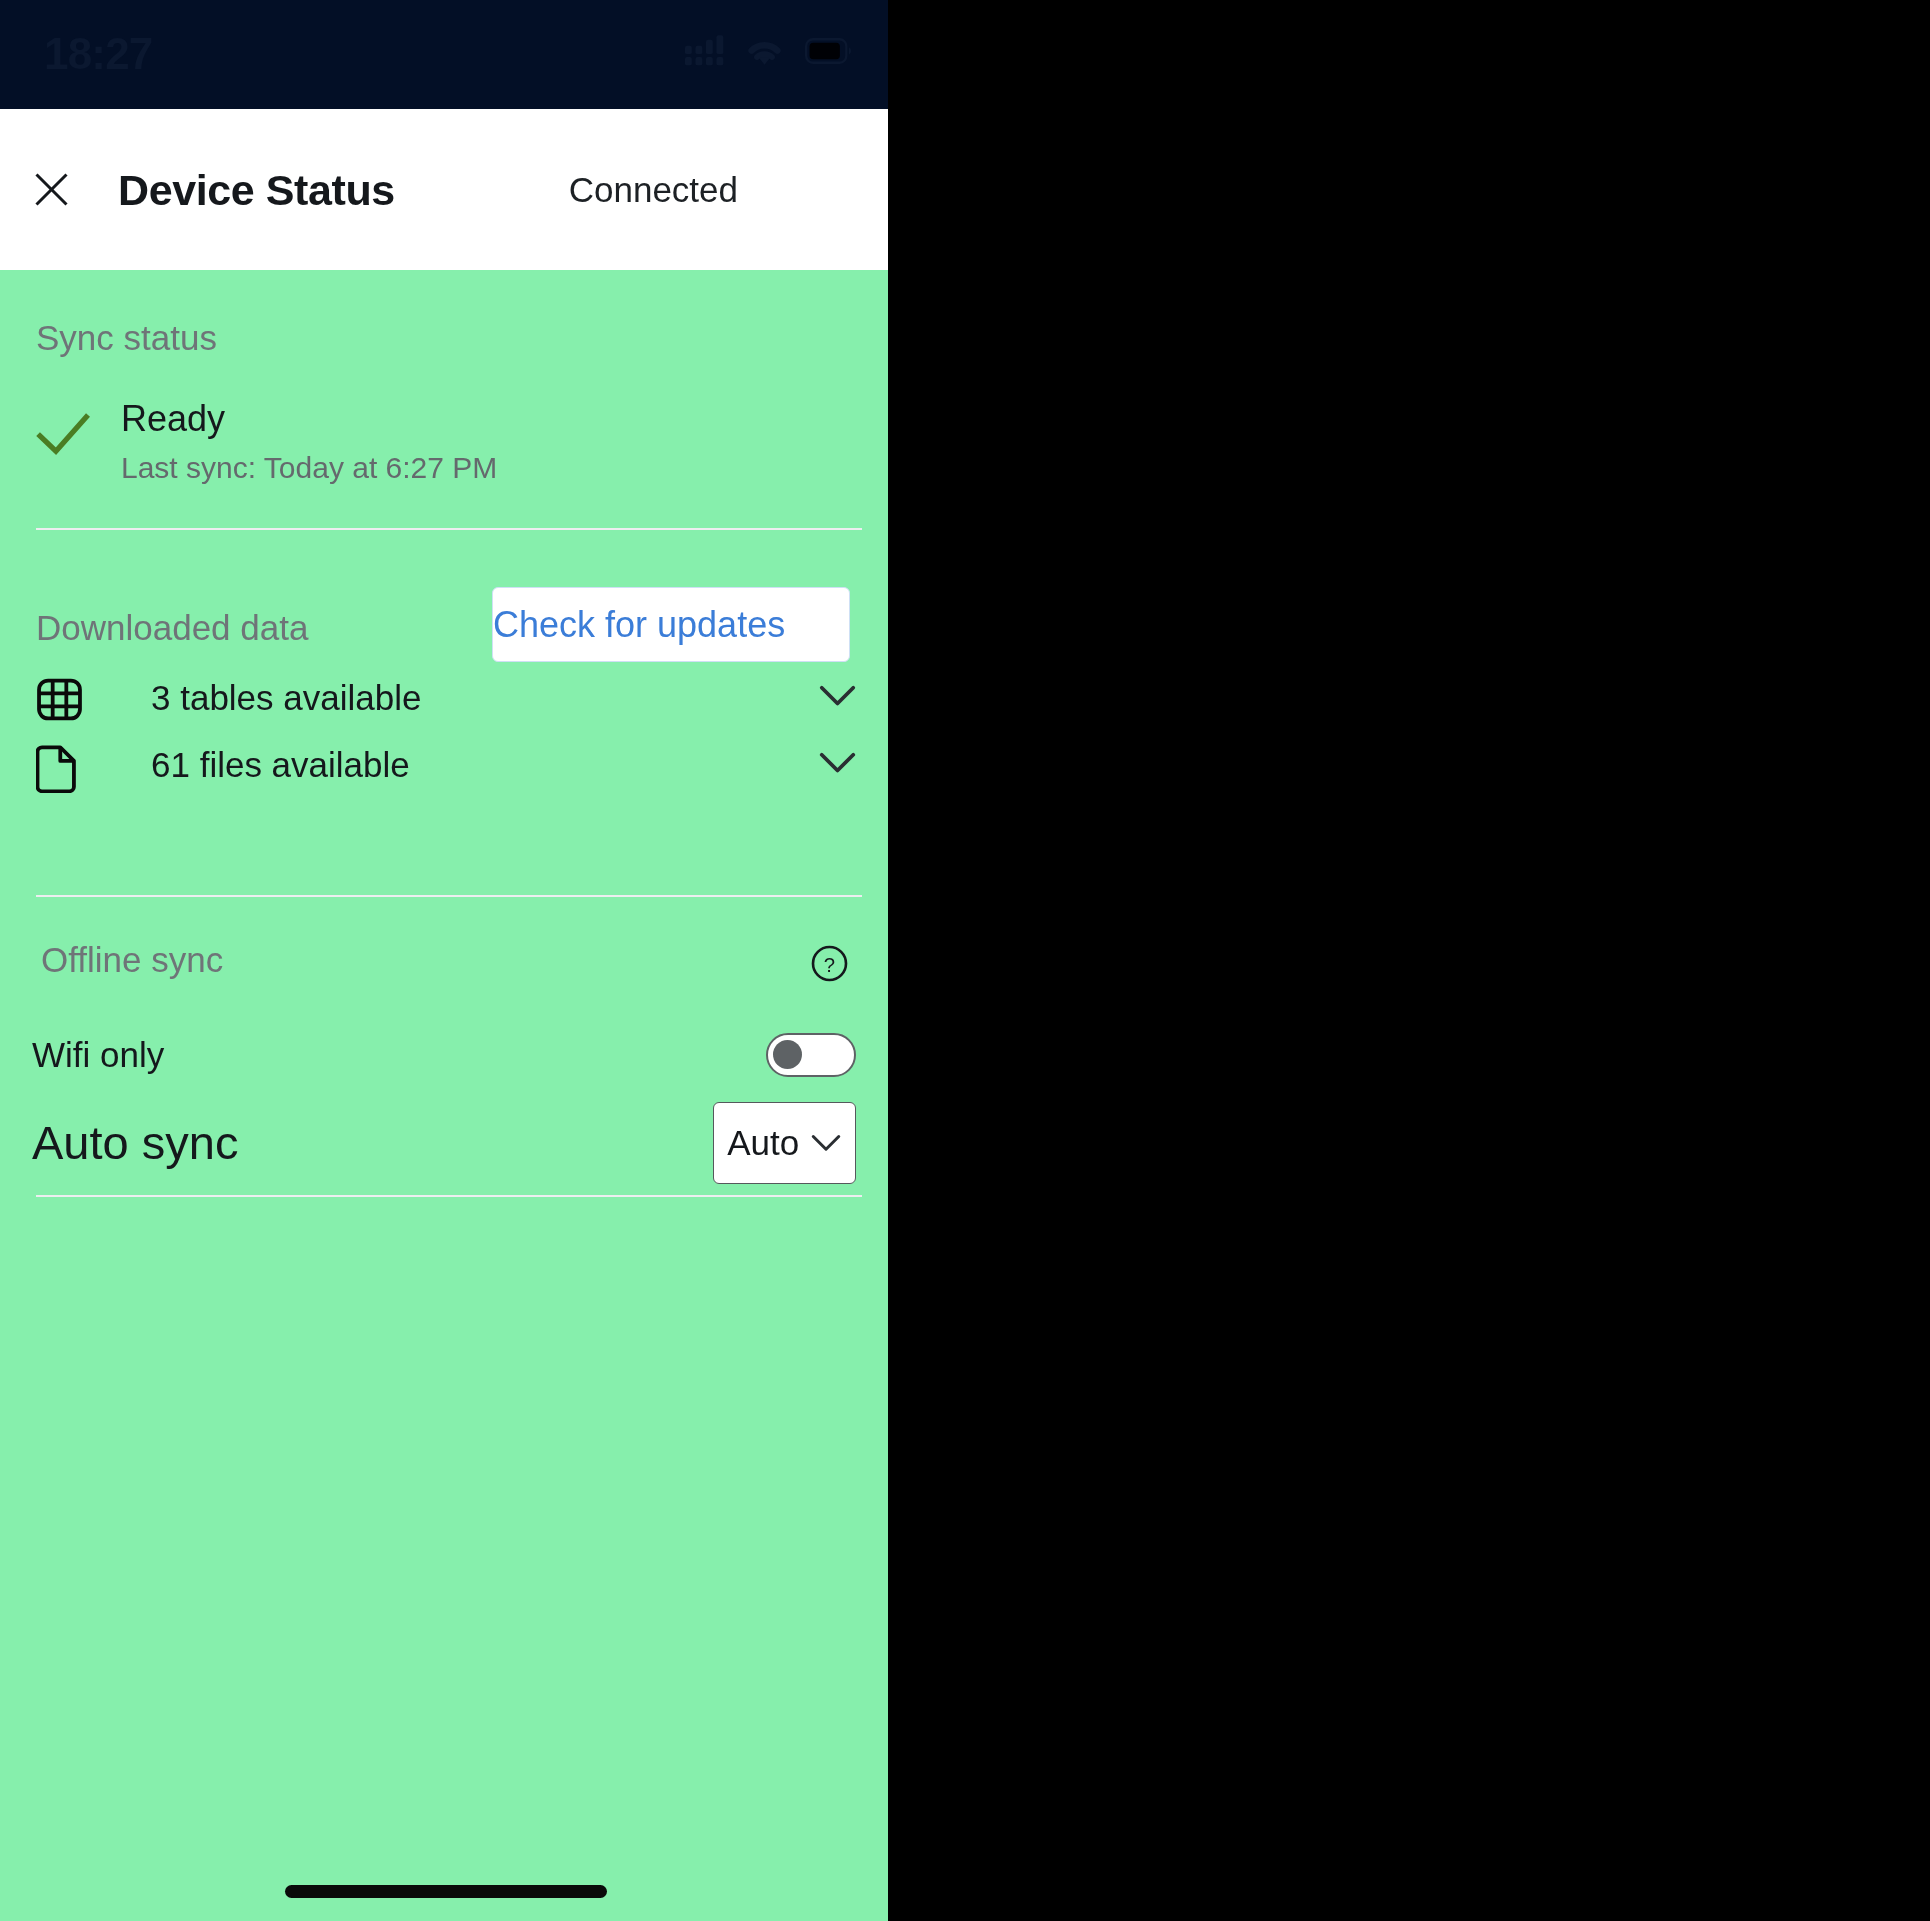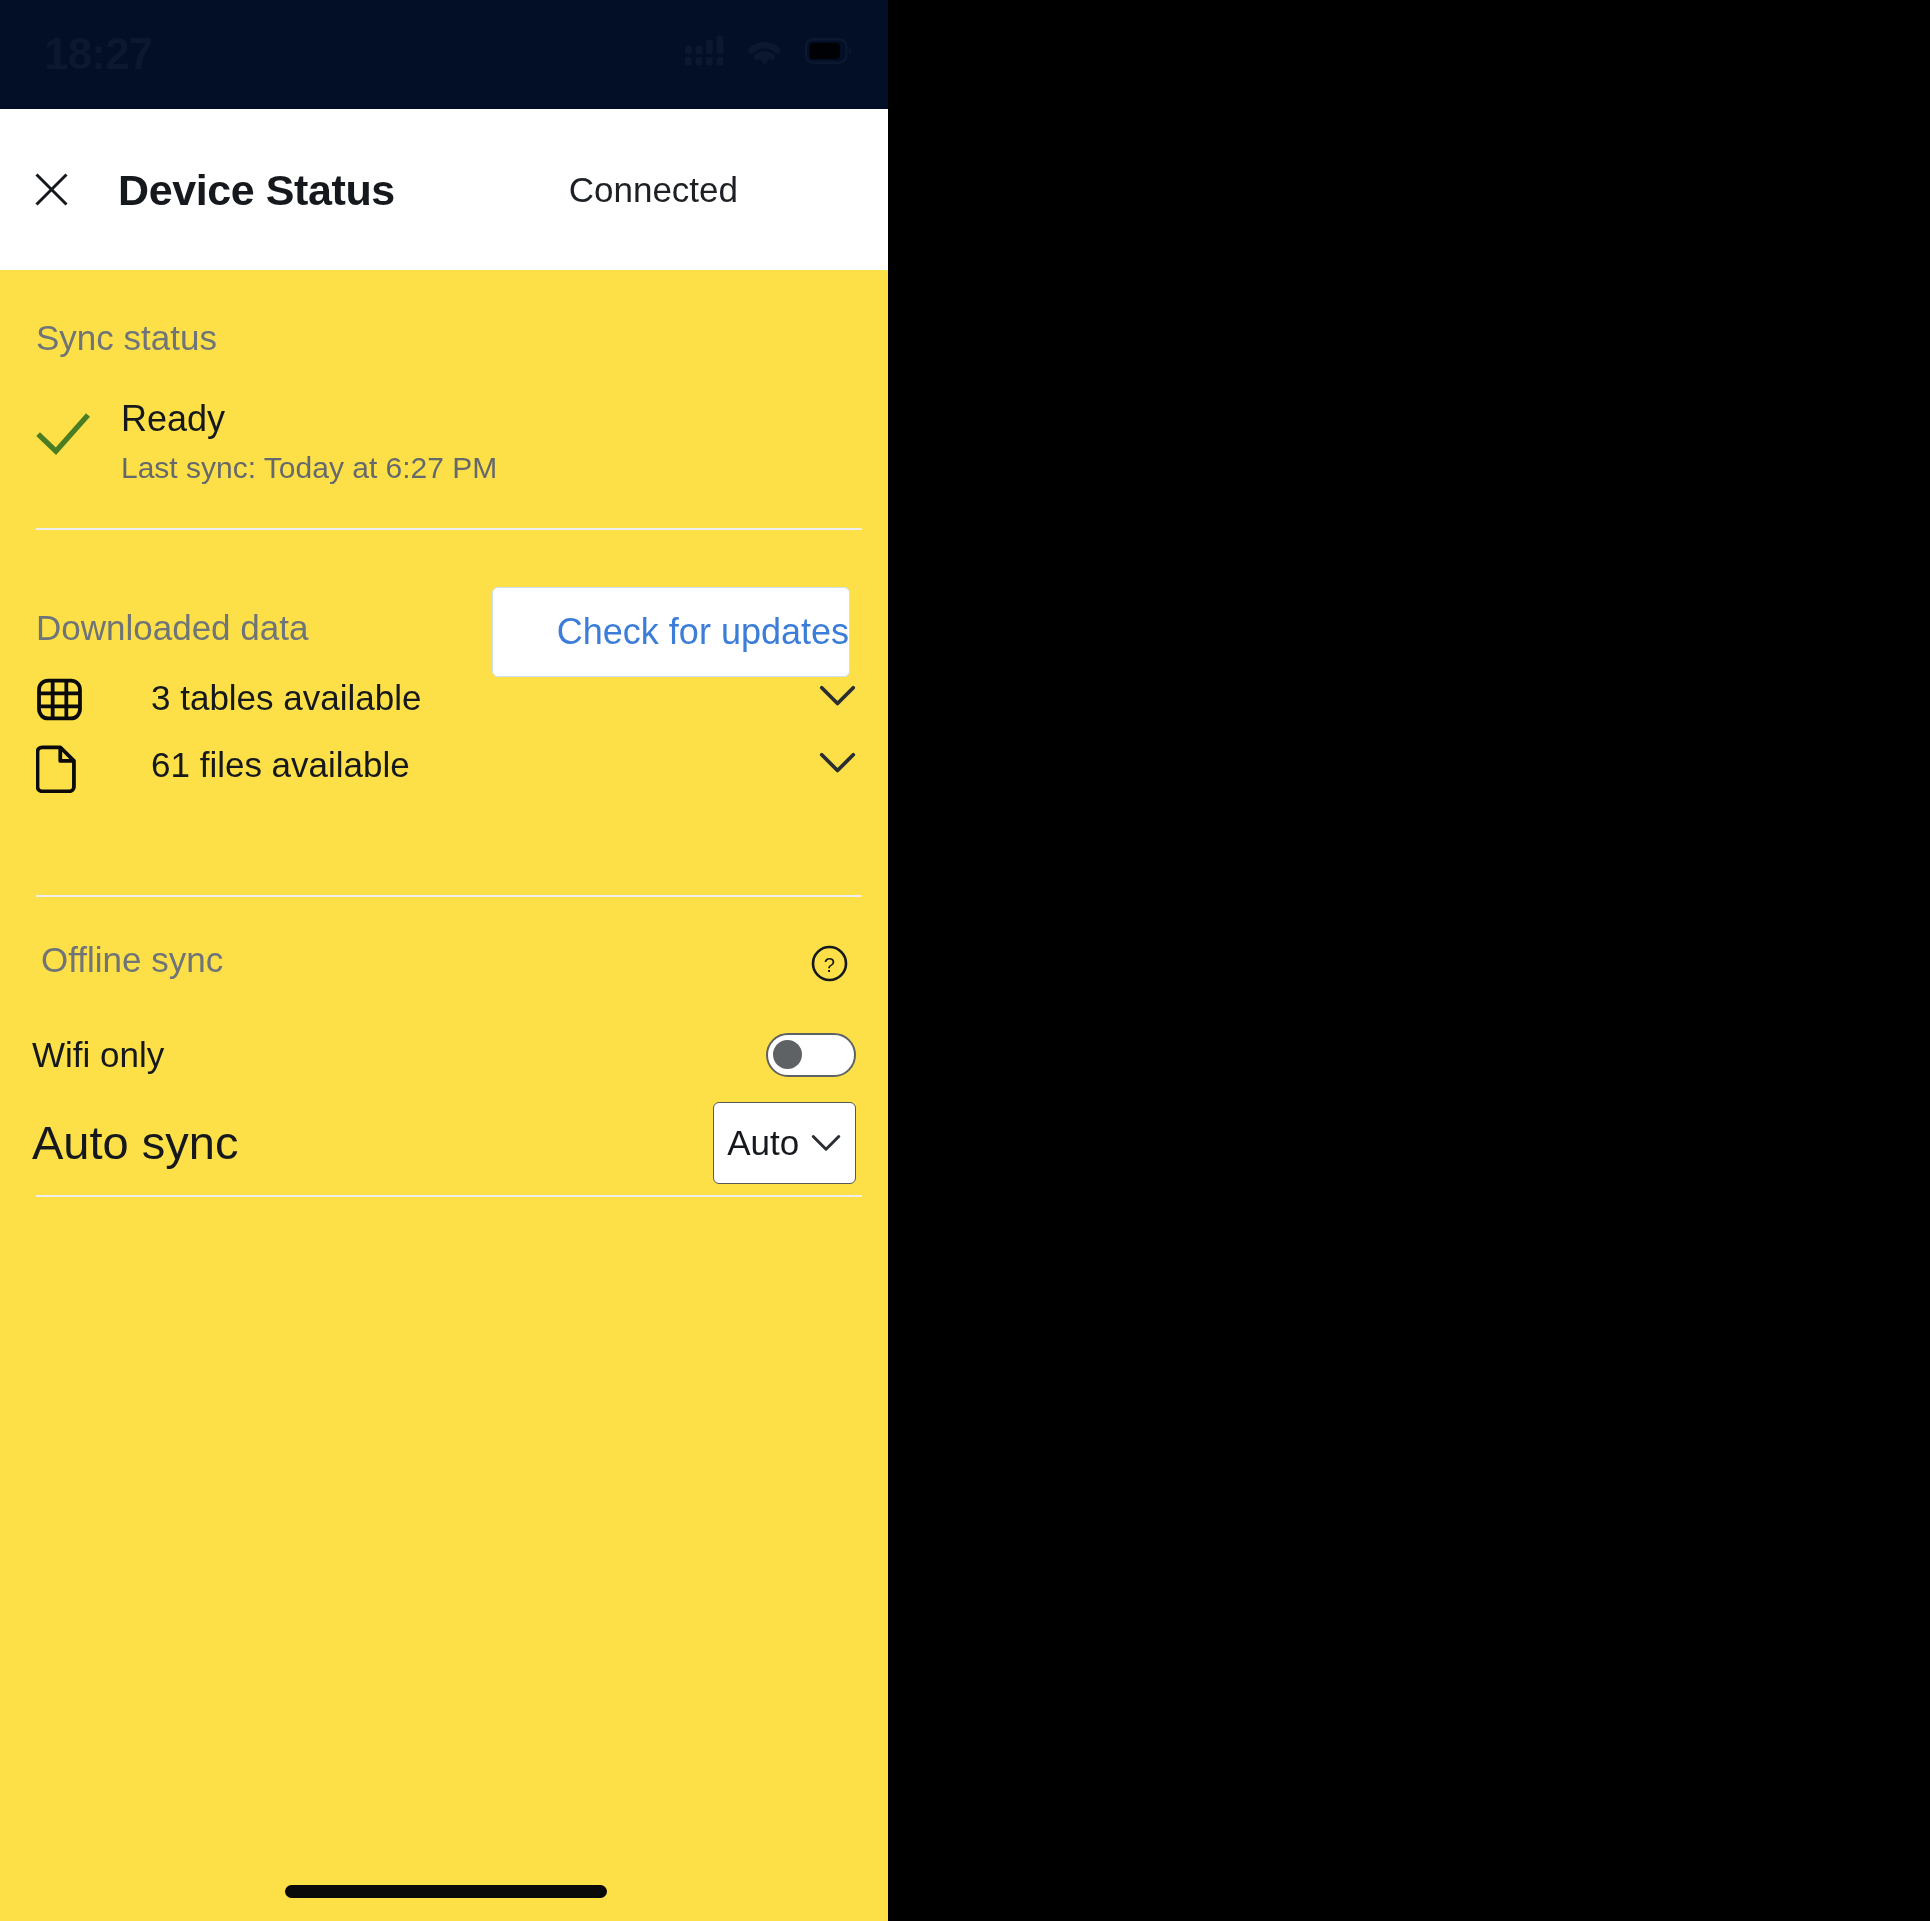--- a/index.html
+++ b/index.html
@@ -64,21 +64,21 @@
     font-size:35px; font-weight:400;
     color:#1d2125;
     line-height:49px;
     white-space:nowrap;
   }
 
   
   #content {
     position:absolute; left:0; top:270px;
     width:888px; height:1652px;
-    background:#fde047;
+    background:#86efac;
   }
   .sec-label {
     position:absolute;
     font-size:35px; font-weight:400;
     color:#6f7478;
     line-height:47px;
     white-space:nowrap;
   }
   .divider {
     position:absolute; left:36px;
@@ -99,24 +99,24 @@
     position:absolute; left:85px; top:47px;
     font-size:30px; font-weight:400; color:#65696d;
     line-height:43px; white-space:nowrap;
   }
   #div-1 { top:258px; }
 
   
   #lbl-downloaded { left:36px; top:334px; }
   #check-updates-btn {
     position:absolute; left:492px; top:317px;
-    width:358px; height:90px;
+    width:358px; height:75px;
     border:1.5px solid #cfe0f5; border-radius:6px;
     background:#fff; cursor:pointer;
-    display:flex; align-items:center; justify-content:flex-end;
+    display:flex; align-items:center; justify-content:flex-start;
   }
   #check-updates-label {
     font-size:36px; font-weight:400; color:#3b7dd8;
     line-height:46px; white-space:nowrap;
   }
 
   .data-row {
     position:absolute; left:36px;
     width:826px; height:73px;
     cursor:pointer;

